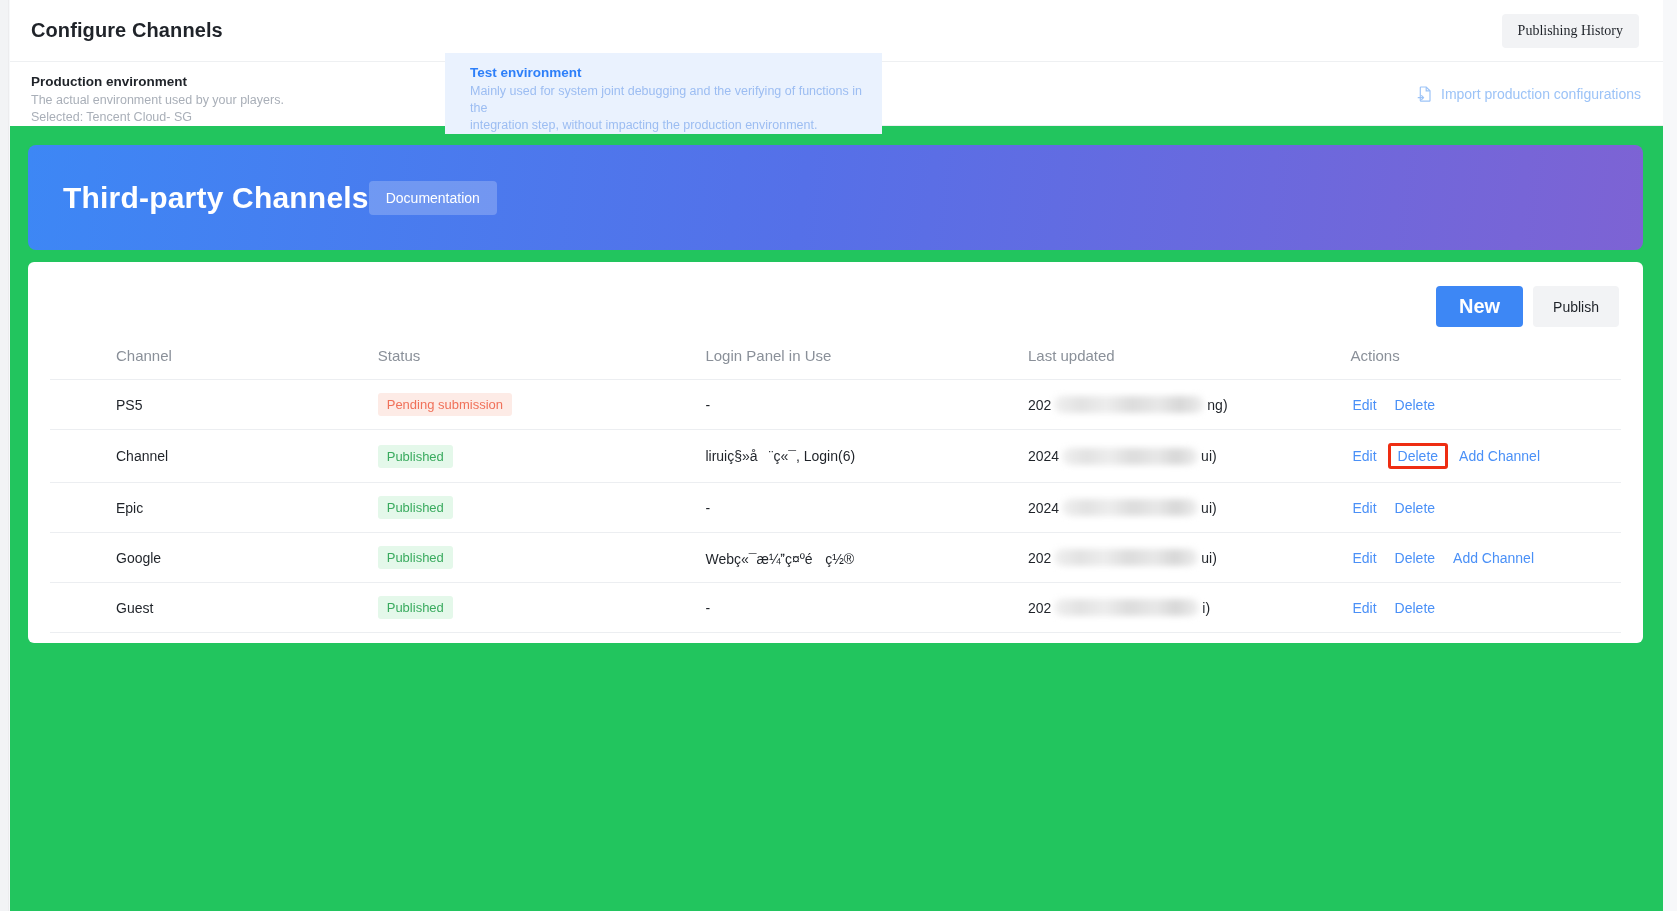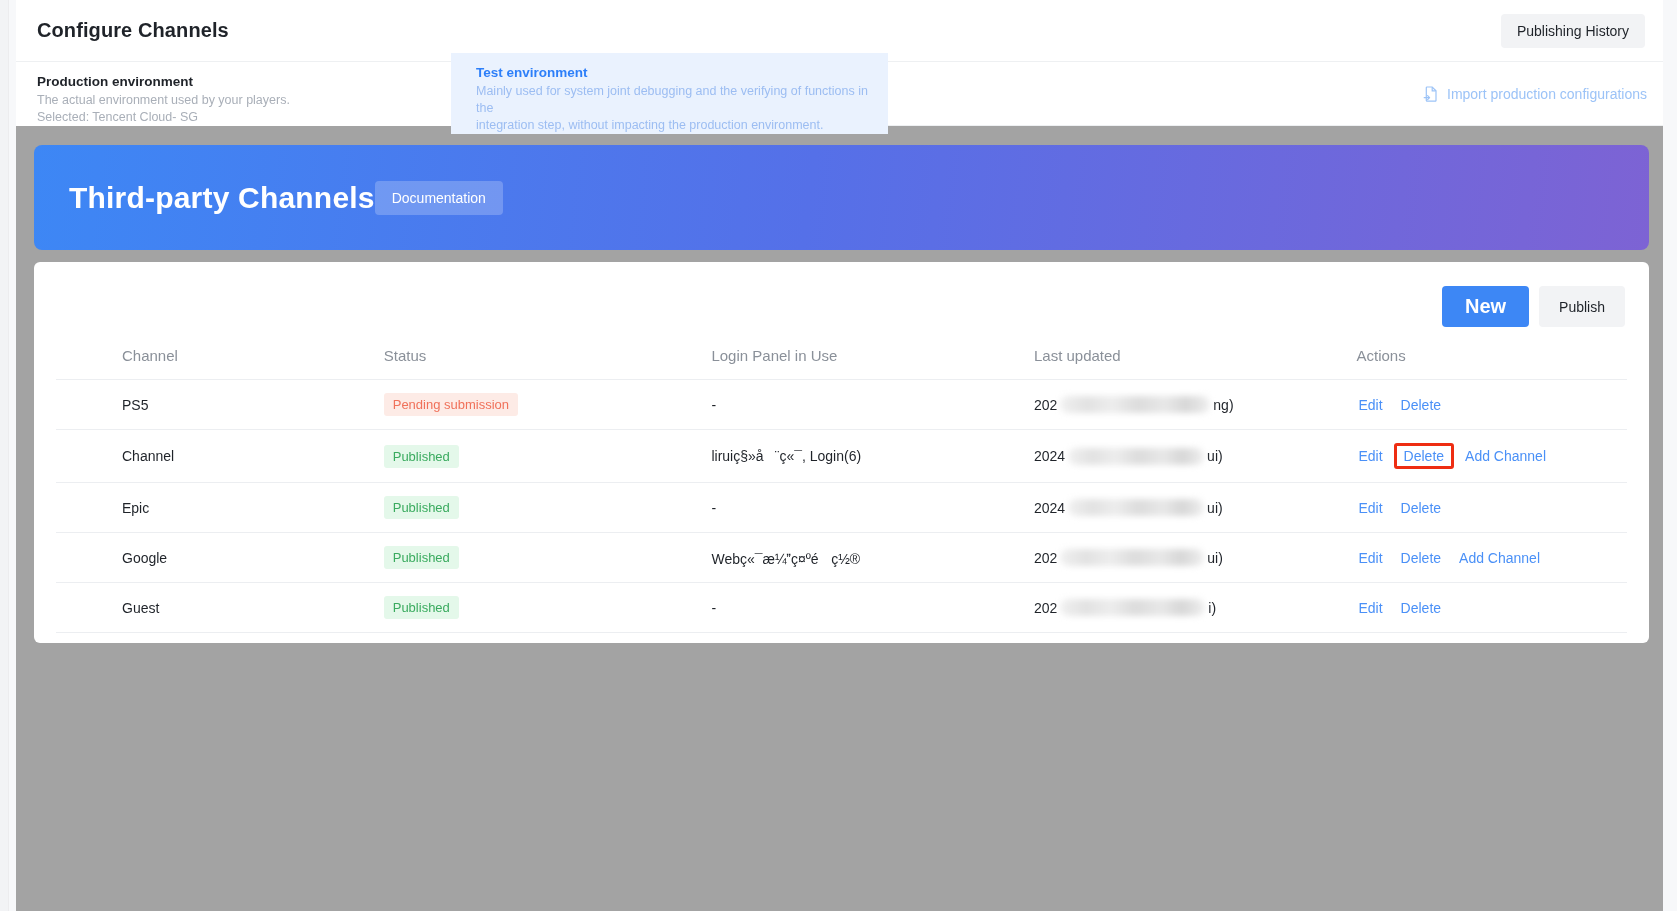--- a/index.html
+++ b/index.html
@@ -30,25 +30,25 @@
   .right-gutter {
     position: absolute;
     right: 0; top: 0;
     width: 14px; height: 911px;
     background: #f7f8fa;
     z-index: 5;
   }
 
   .content {
     position: absolute;
-    left: 16px;
+    left: 10px;
     top: 0;
     width: 1653px;
     height: 911px;
-    background: #a3a3a3;
+    background: #22c55e;
   }
 
   
   .topbar {
     height: 62px;
     background: #ffffff;
     display: flex;
     align-items: center;
     justify-content: space-between;
     padding: 0 24px 0 21px;
@@ -59,21 +59,21 @@
     font-weight: 700;
     color: #1f2329;
     letter-spacing: .1px;
   }
   .pub-history-btn {
     background: #f2f3f5;
     border: none;
     border-radius: 4px;
     color: #1f2329;
     font-size: 14px;
-    font-family: Liberation Sans, sans-serif;
+    font-family: Liberation Serif, serif;
     padding: 9px 16px;
     cursor: pointer;
     white-space: nowrap;
     text-align: center;
   }
 
   
   .env-strip {
     height: 64px;
     background: #ffffff;

